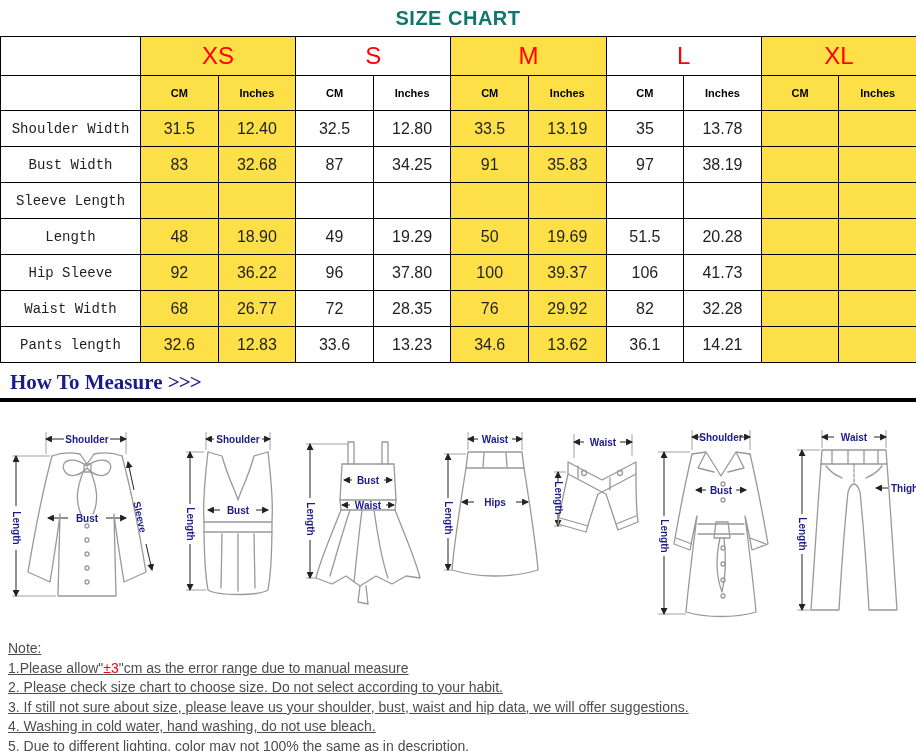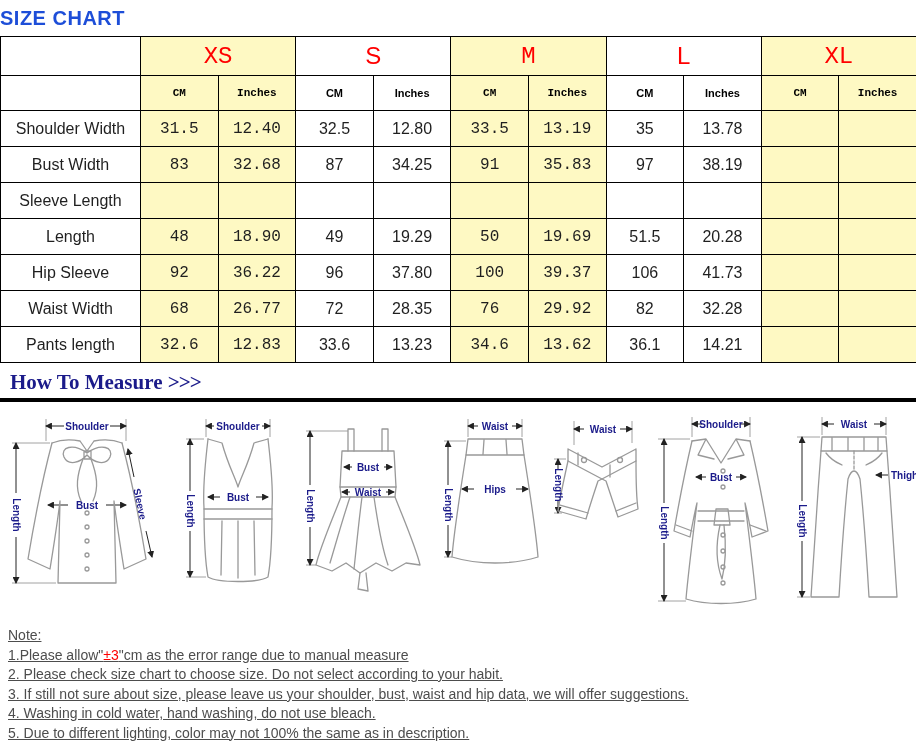--- a/index.html
+++ b/index.html
@@ -1,41 +1,41 @@
 <!DOCTYPE html>
 <html><head>
 <meta charset="utf-8">
 <style>
   html,body{margin:0;padding:0;}
   body{
     width:916px;height:751px;overflow:hidden;background:#fff;
     font-family:"Liberation Sans",sans-serif;color:#1a1a1a;
   }
   .title{
-    font-weight:bold;font-size:20px;letter-spacing:.5px;
-    padding:7px 0 6px 0;color:#1d4ed8;
+    text-align:center;font-weight:bold;font-size:20px;letter-spacing:.5px;
+    padding:7px 0 6px 0;color:#0f766e;
   }
   table.size-chart{
     width:916px;border-collapse:collapse;table-layout:fixed;
   }
   table.size-chart td{
     border:1px solid #000;text-align:center;vertical-align:middle;
     padding:0;overflow:hidden;white-space:nowrap;
   }
   .size-row td{height:38px;font-size:24px;color:#ff0000;}
   .unit-row td{height:34px;font-size:11px;font-weight:bold;color:#000;}
   .data-row td{height:35px;font-size:16px;color:#1f1f1f;}
-  .data-row td.lbl{font-size:16px;}
-  td.g{background:#fef9c3;font-family:Liberation Mono, monospace;}
+  .data-row td.lbl{font-size:14px;font-family:Liberation Mono, monospace;}
+  td.g{background:#fde047;}
   .measure-head{
     margin:7px 0 0 10px;font-size:21px;font-weight:bold;color:#1b1b8a;font-family:Liberation Serif, serif;
   }
   .measure-head .chev{letter-spacing:-1px;}
   .rule{border-top:4px solid #000;margin-top:3px;}
-  .figures{display:flex;align-items:center;margin-top:11px;}
+  .figures{display:flex;align-items:center;margin-top:24px;}
   .figures svg{display:block;}
   svg text{font-family:"Liberation Sans",sans-serif;font-weight:bold;font-size:10px;fill:#1b1b8a;}
   .gar{stroke:#999;stroke-width:1.3;fill:none;stroke-linejoin:round;stroke-linecap:round;}
   .dim{stroke:#222;stroke-width:1;fill:none;}
   .tick{stroke:#8c8c8c;stroke-width:0.8;fill:none;}
   .notes{margin:8px 0 16px 8px;font-size:14px;color:#4d4d4d;line-height:19.5px;text-decoration:underline;}
   .notes .red{color:#ff0000;}
 </style>
 </head>
 <body>

